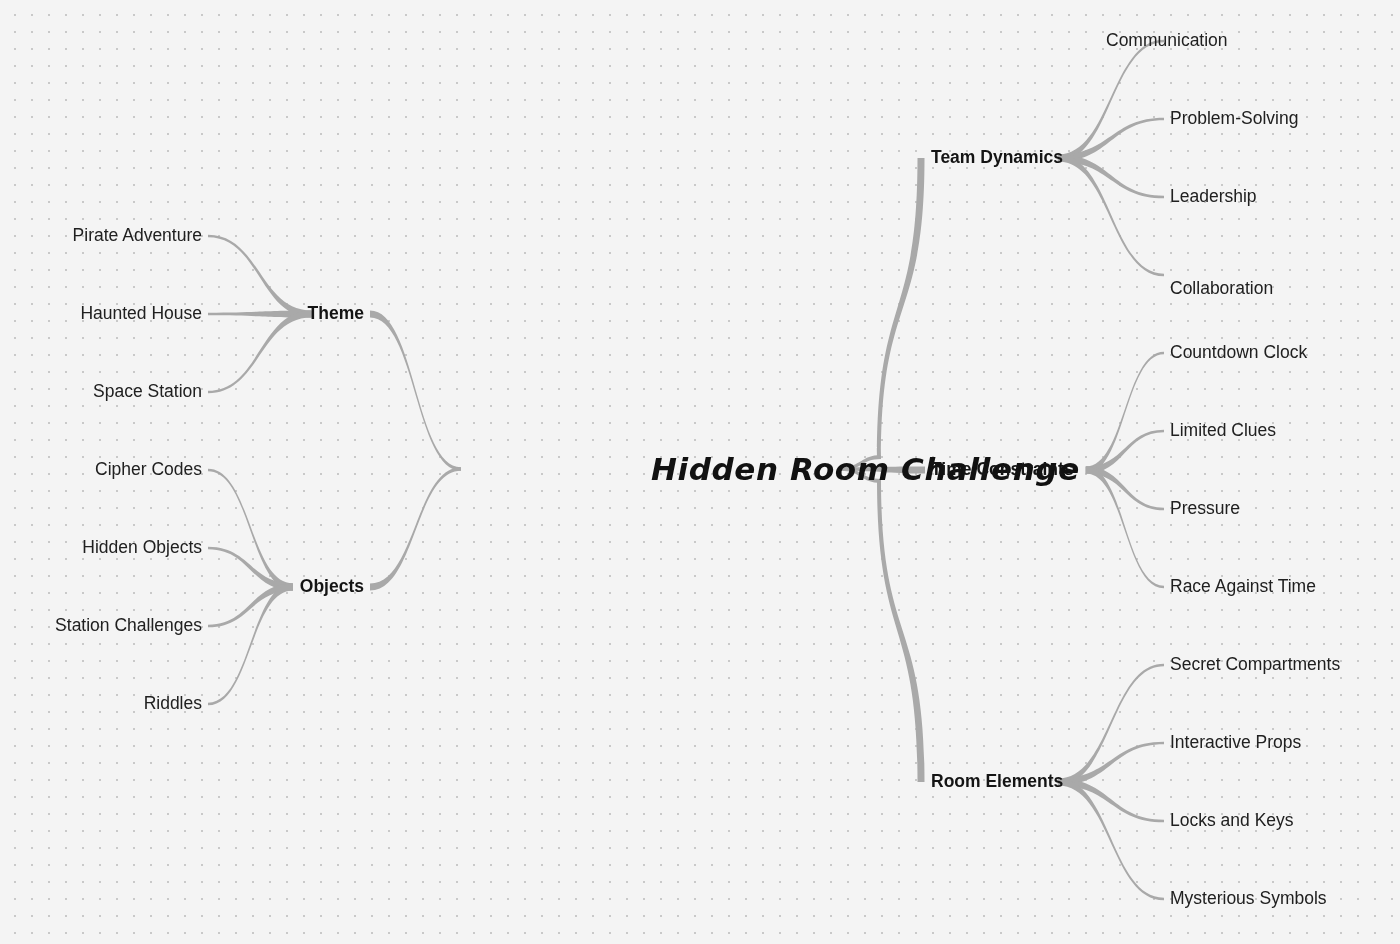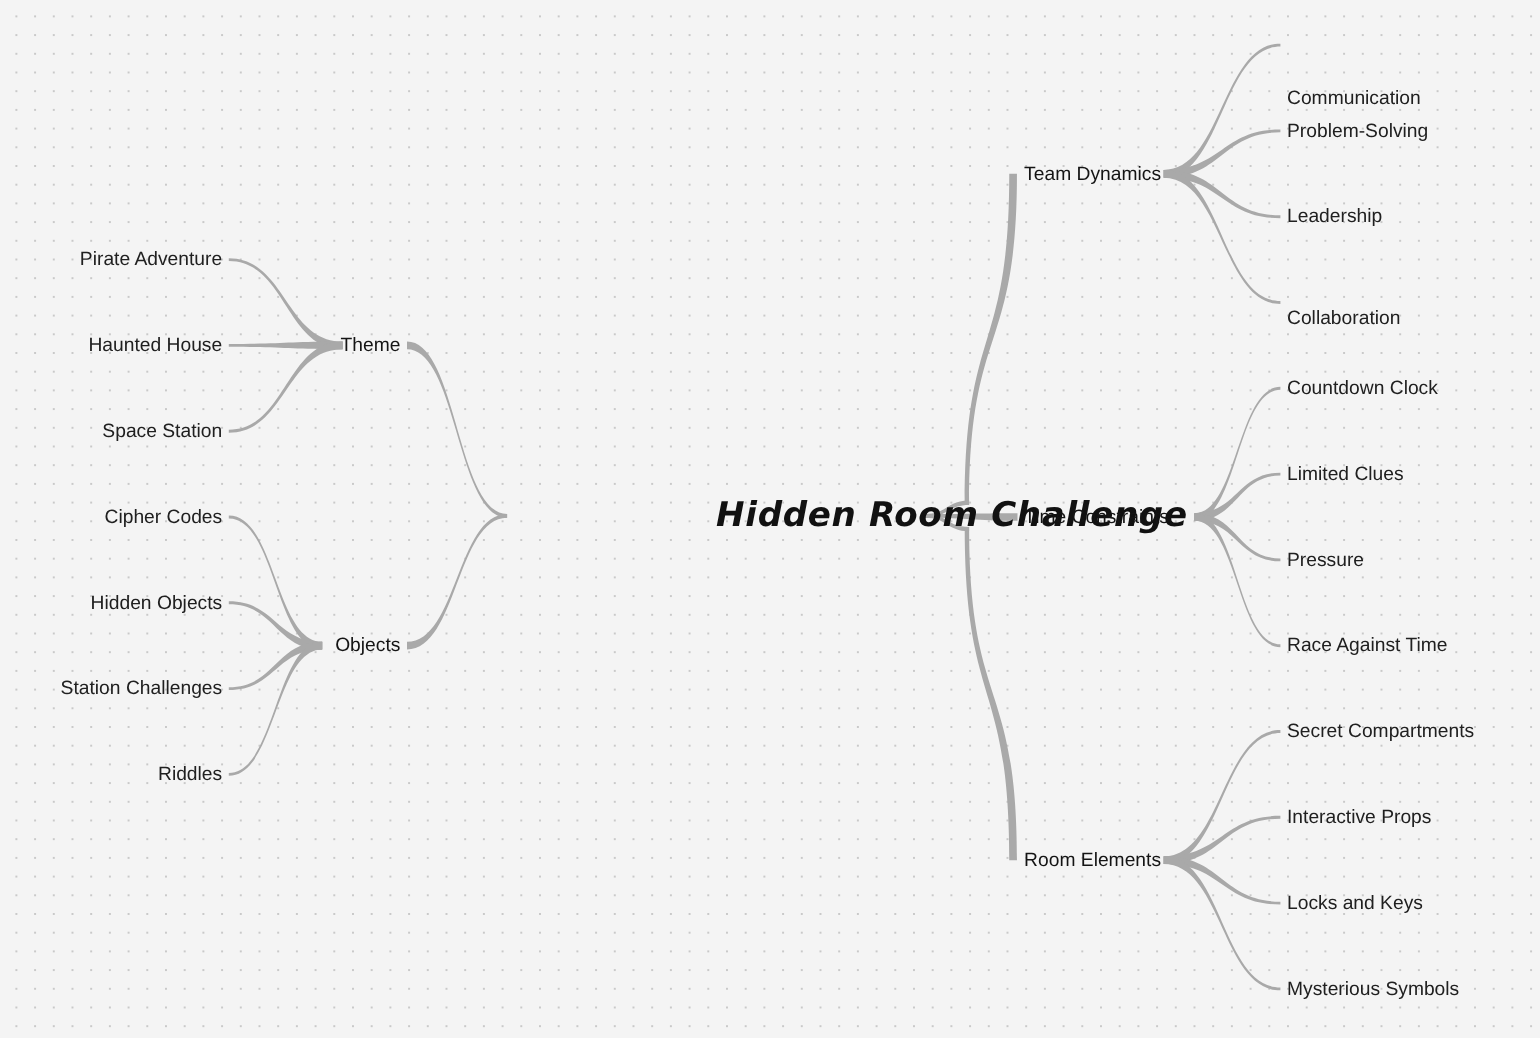--- a/index.html
+++ b/index.html
@@ -37,21 +37,21 @@
     font-size: 31px;
     font-style: italic;
     font-weight: 700;
     letter-spacing: 0.6px;
     color: #111111;
     transform: translateY(-50%);
   }
   .branch-node {
     font-family: "Liberation Sans", sans-serif;
     font-size: 17.5px;
-    font-weight: 400;
+    font-weight: 700;
     color: #141414;
     transform: translateY(-50%);
   }
   .leaf-node {
     font-family: "Liberation Sans", sans-serif;
     font-size: 17.5px;
     font-weight: 400;
     color: #202020;
     transform: translateY(-50%);
   }
@@ -97,21 +97,21 @@
       <div class="node branch-node anchor-right" style="left: 364px; top: 314px;"><span>Theme</span></div>
       <div class="node leaf-node anchor-right" style="left: 202px; top: 236px;"><span>Pirate Adventure</span></div>
       <div class="node leaf-node anchor-right" style="left: 202px; top: 314px;"><span>Haunted House</span></div>
       <div class="node leaf-node anchor-right" style="left: 202px; top: 392px;"><span>Space Station</span></div>
       <div class="node branch-node anchor-right" style="left: 364px; top: 587px;"><span>Objects</span></div>
       <div class="node leaf-node anchor-right" style="left: 202px; top: 470px;"><span>Cipher Codes</span></div>
       <div class="node leaf-node anchor-right" style="left: 202px; top: 548px;"><span>Hidden Objects</span></div>
       <div class="node leaf-node anchor-right" style="left: 202px; top: 626px;"><span>Station Challenges</span></div>
       <div class="node leaf-node anchor-right" style="left: 202px; top: 704px;"><span>Riddles</span></div>
       <div class="node branch-node" style="left: 931px; top: 158px;"><span>Team Dynamics</span></div>
-      <div class="node leaf-node" style="left: 1170px; top: 41px; margin-top: 48px;"><span>Communication</span></div>
+      <div class="node leaf-node" style="left: 1106px; top: 41px;"><span>Communication</span></div>
       <div class="node leaf-node" style="left: 1170px; top: 119px;"><span>Problem-Solving</span></div>
       <div class="node leaf-node" style="left: 1170px; top: 197px;"><span>Leadership</span></div>
       <div class="node leaf-node" style="left: 1170px; top: 289px;"><span>Collaboration</span></div>
       <div class="node branch-node" style="left: 931px; top: 470px;"><span>Time Constraints</span></div>
       <div class="node leaf-node" style="left: 1170px; top: 353px;"><span>Countdown Clock</span></div>
       <div class="node leaf-node" style="left: 1170px; top: 431px;"><span>Limited Clues</span></div>
       <div class="node leaf-node" style="left: 1170px; top: 509px;"><span>Pressure</span></div>
       <div class="node leaf-node" style="left: 1170px; top: 587px;"><span>Race Against Time</span></div>
       <div class="node branch-node" style="left: 931px; top: 782px;"><span>Room Elements</span></div>
       <div class="node leaf-node" style="left: 1170px; top: 665px;"><span>Secret Compartments</span></div>

